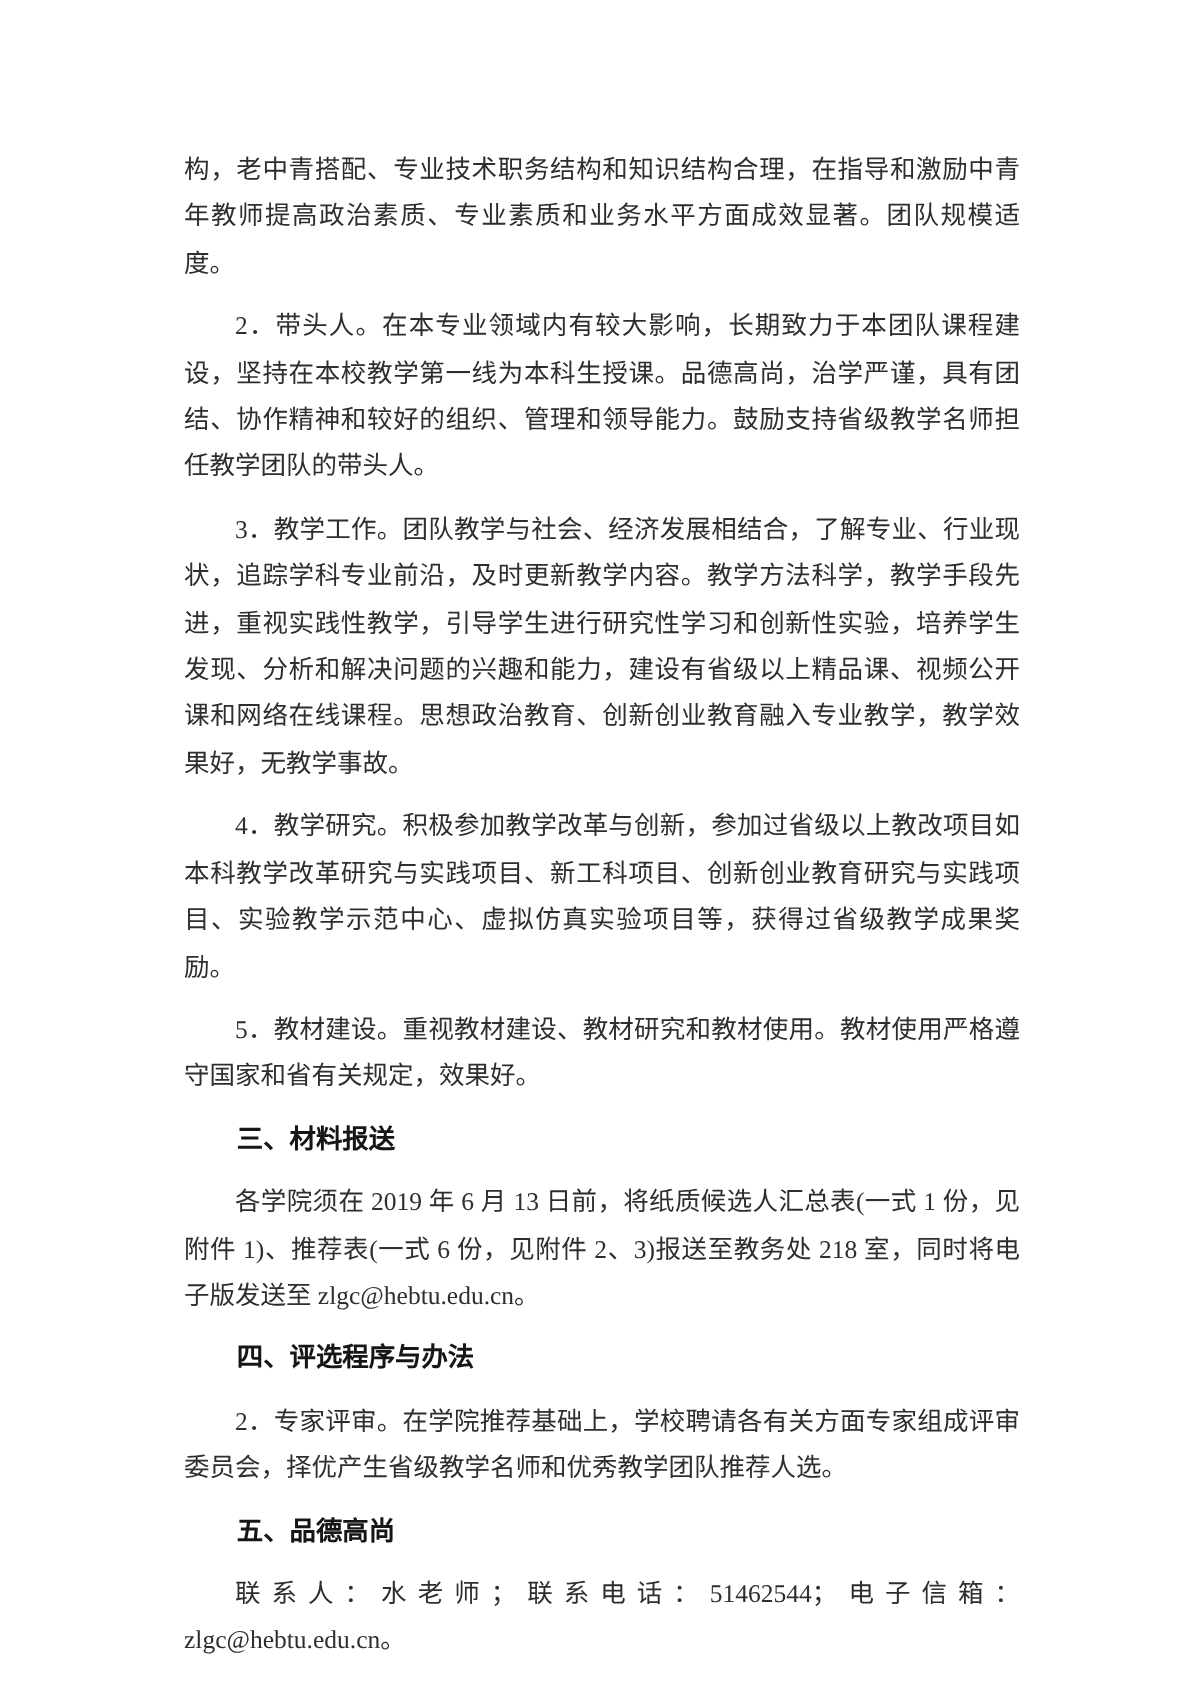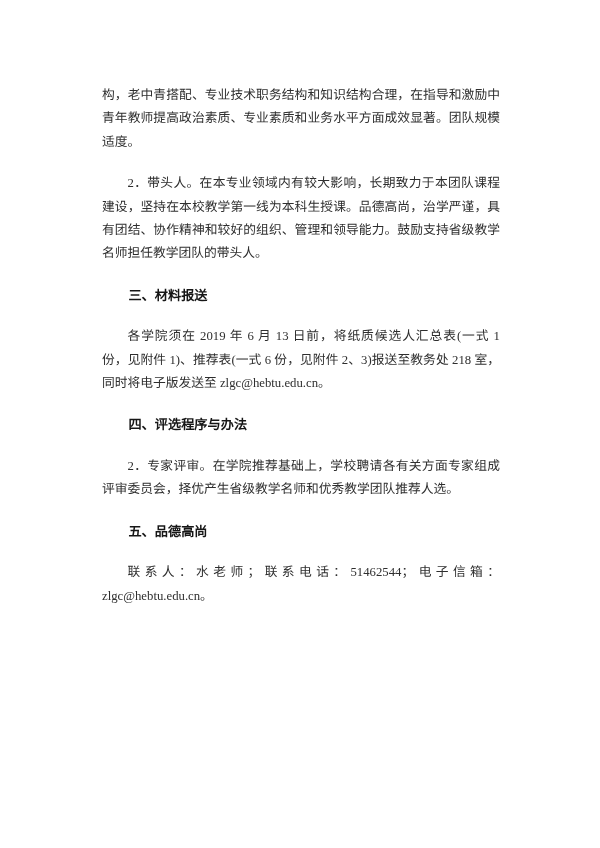--- a/index.html
+++ b/index.html
@@ -22,44 +22,47 @@
   }
   .doc {
     font-family: "Liberation Serif", "DejaVu Serif", serif;
     font-size: 12.75px;
     line-height: 23.4px;
     color: #2e2e2e;
     text-align: justify;
     text-justify: inter-character;
   }
   .doc p {
-    margin: 18px;
+    margin: 8px;
     padding: 0;
   }
   .doc p.body {
     text-indent: 2em;
   }
   .doc p.no-indent {
     text-indent: 0;
   }
   .doc p.heading {
-    font-family: Liberation Serif, serif;
+    font-family: Liberation Mono, monospace;
     font-weight: bold;
     color: #161616;
     text-indent: 2em;
     font-size: 13.2px;
   }
 </style>
 </head>
 <body>
 
 <main class="page">
   <article class="doc">
       <p class="body no-indent">构，老中青搭配、专业技术职务结构和知识结构合理，在指导和激励中青年教师提高政治素质、专业素质和业务水平方面成效显著。团队规模适度。</p>
       <p class="body">2．带头人。在本专业领域内有较大影响，长期致力于本团队课程建设，坚持在本校教学第一线为本科生授课。品德高尚，治学严谨，具有团结、协作精神和较好的组织、管理和领导能力。鼓励支持省级教学名师担任教学团队的带头人。</p>
+      <p class="body">3．教学工作。团队教学与社会、经济发展相结合，了解专业、行业现状，追踪学科专业前沿，及时更新教学内容。教学方法科学，教学手段先进，重视实践性教学，引导学生进行研究性学习和创新性实验，培养学生发现、分析和解决问题的兴趣和能力，建设有省级以上精品课、视频公开课和网络在线课程。思想政治教育、创新创业教育融入专业教学，教学效果好，无教学事故。</p>
+      <p class="body">4．教学研究。积极参加教学改革与创新，参加过省级以上教改项目如本科教学改革研究与实践项目、新工科项目、创新创业教育研究与实践项目、实验教学示范中心、虚拟仿真实验项目等，获得过省级教学成果奖励。</p>
+      <p class="body">5．教材建设。重视教材建设、教材研究和教材使用。教材使用严格遵守国家和省有关规定，效果好。</p>
       <p class="heading">三、材料报送</p>
       <p class="body">各学院须在 2019 年 6 月 13 日前，将纸质候选人汇总表(一式 1 份，见附件 1)、推荐表(一式 6 份，见附件 2、3)报送至教务处 218 室，同时将电子版发送至 zlgc@hebtu.edu.cn。</p>
       <p class="heading">四、评选程序与办法</p>
       <p class="body">2．专家评审。在学院推荐基础上，学校聘请各有关方面专家组成评审委员会，择优产生省级教学名师和优秀教学团队推荐人选。</p>
       <p class="heading">五、品德高尚</p>
       <p class="body">联系人：水老师；联系电话：51462544；电子信箱：zlgc@hebtu.edu.cn。</p>
     </article>
 </main>
 
 </body></html>

